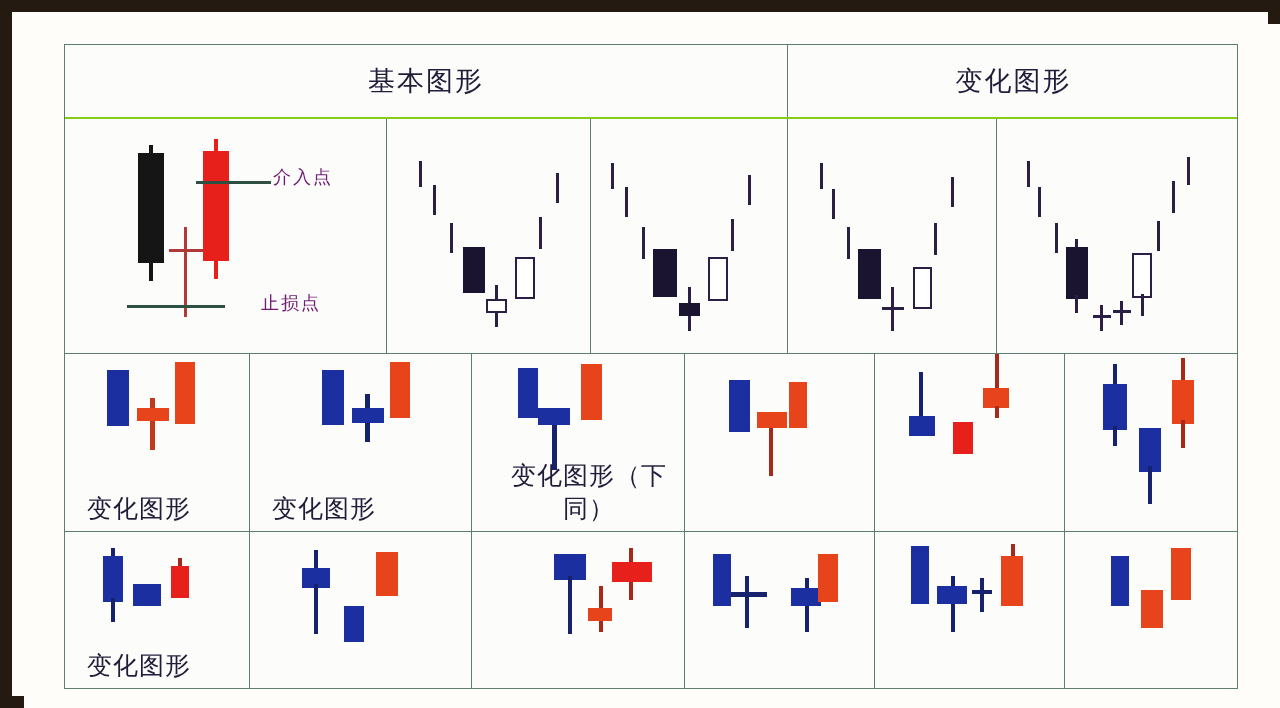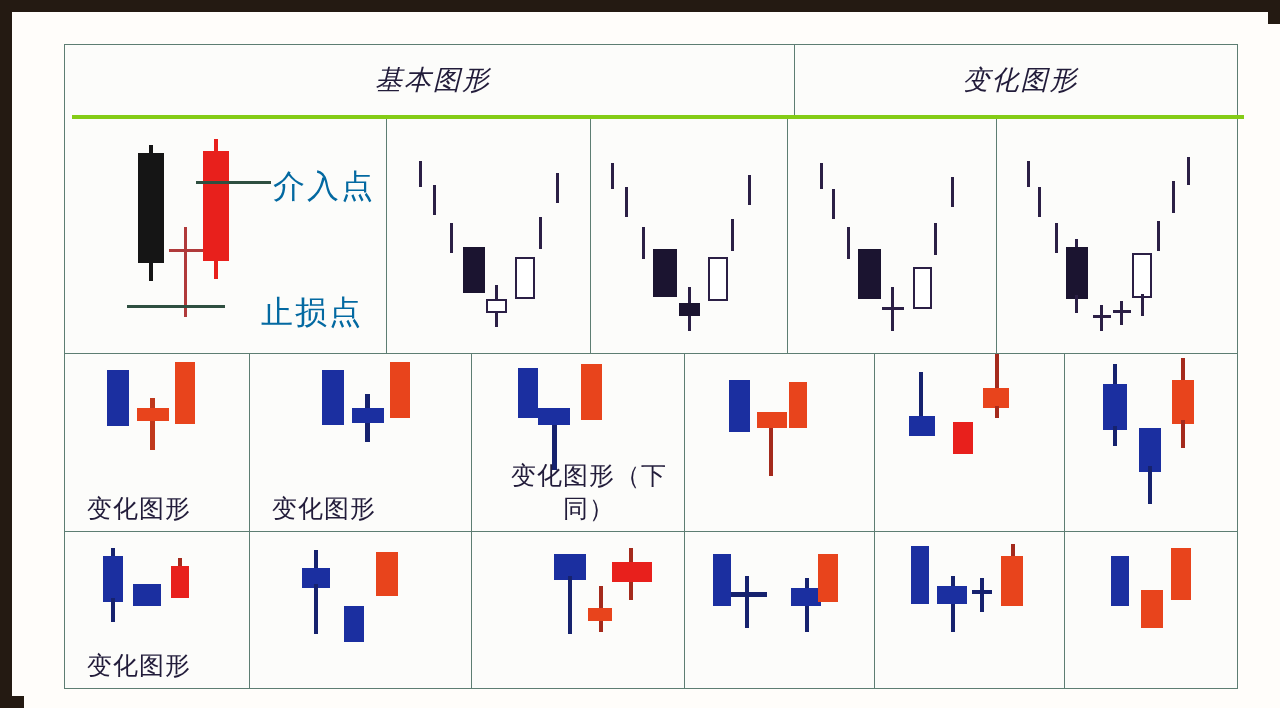--- a/index.html
+++ b/index.html
@@ -25,22 +25,22 @@
   
   #tbl{
     position:absolute;
     left:40px;top:20px;
     width:1174px;height:645px;
     box-sizing:border-box;
     border:1px solid #5d7d72;
     background:#fcfcfa;
   }
   .hrow{
-    position:absolute;left:7px;top:0;width:100%;height:74px;
-    border-bottom:4px solid #84cc16;box-sizing:border-box;font-style:italic;
+    position:absolute;left:0;top:0;width:100%;height:74px;
+    border-bottom:2px solid #84cc16;box-sizing:border-box;
   }
   .hcell{
     position:absolute;top:0;height:100%;
     display:flex;align-items:center;justify-content:center;
     font-size:27px;color:#221c3a;letter-spacing:2px;
     box-sizing:border-box;
   }
   .hcell.basic{left:0;width:723px;border-right:1px solid #5d7d72;}
   .hcell.var{left:723px;width:451px;}
 
@@ -62,21 +62,21 @@
   }
   .cap.lft{text-align:center;padding-left:22px;width:auto;}
 
   
   .bdy{position:absolute;box-sizing:border-box;}
   .wk{position:absolute;}
   .tick{position:absolute;}          
   .hline{position:absolute;}
   
   .anno{
-    position:absolute;font-size:32px;color:#0369a1;letter-spacing:2px;
+    position:absolute;font-size:18px;color:#701a75;letter-spacing:2px;
     white-space:nowrap;
   }
 </style>
 </head>
 <body>
 
 <div id="frame">
   <div id="inner">
 
     <div id="tbl">

